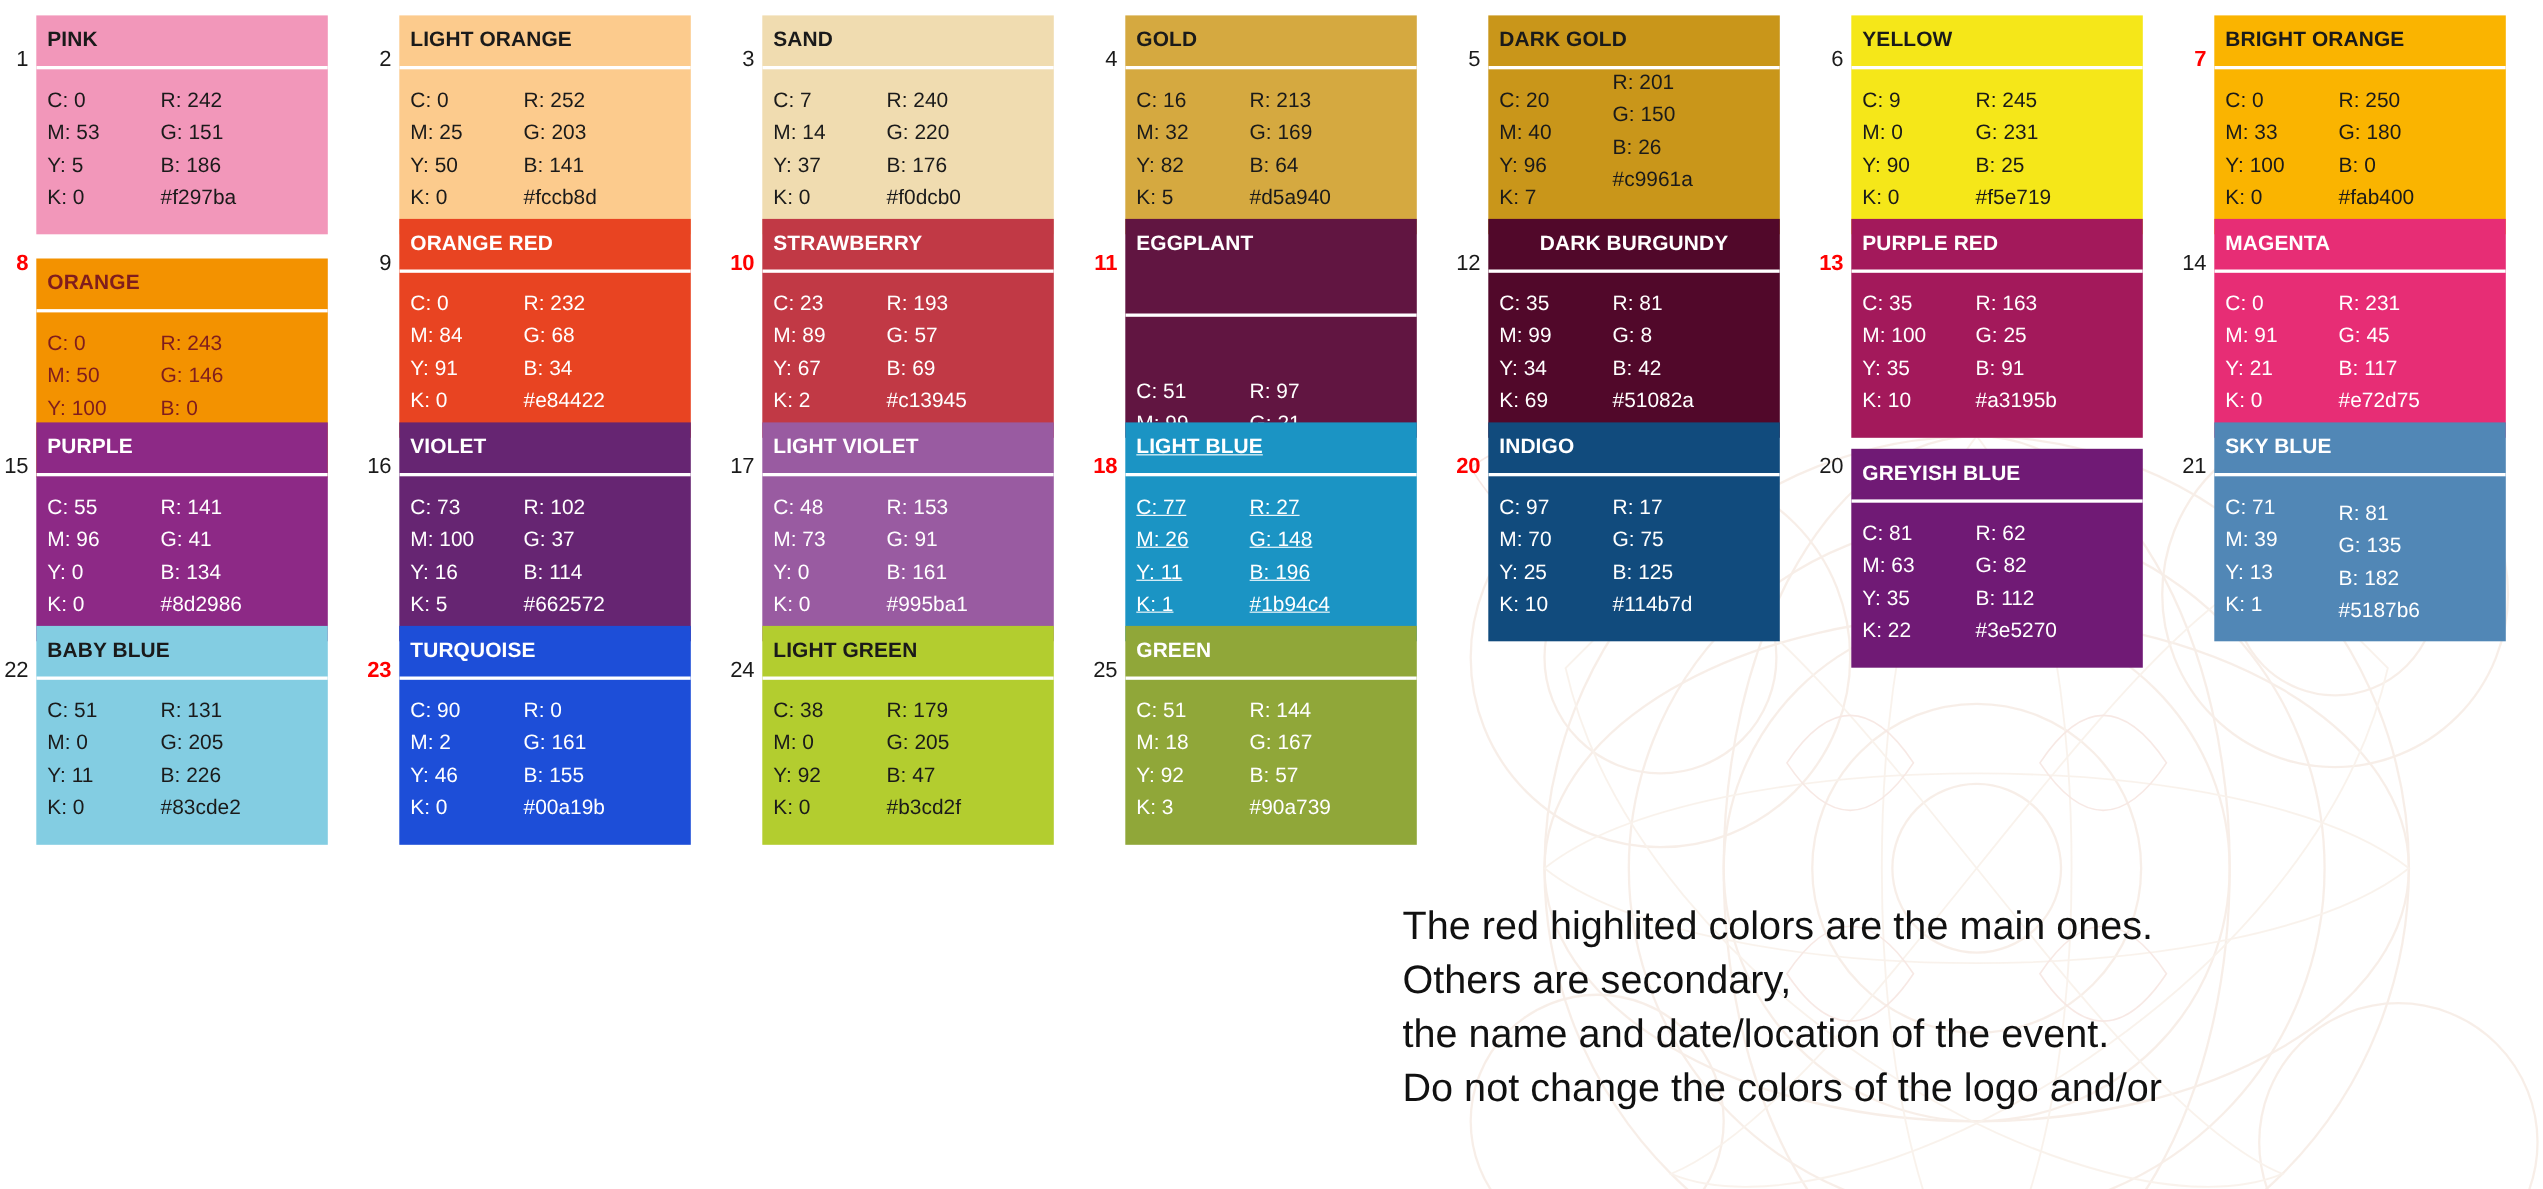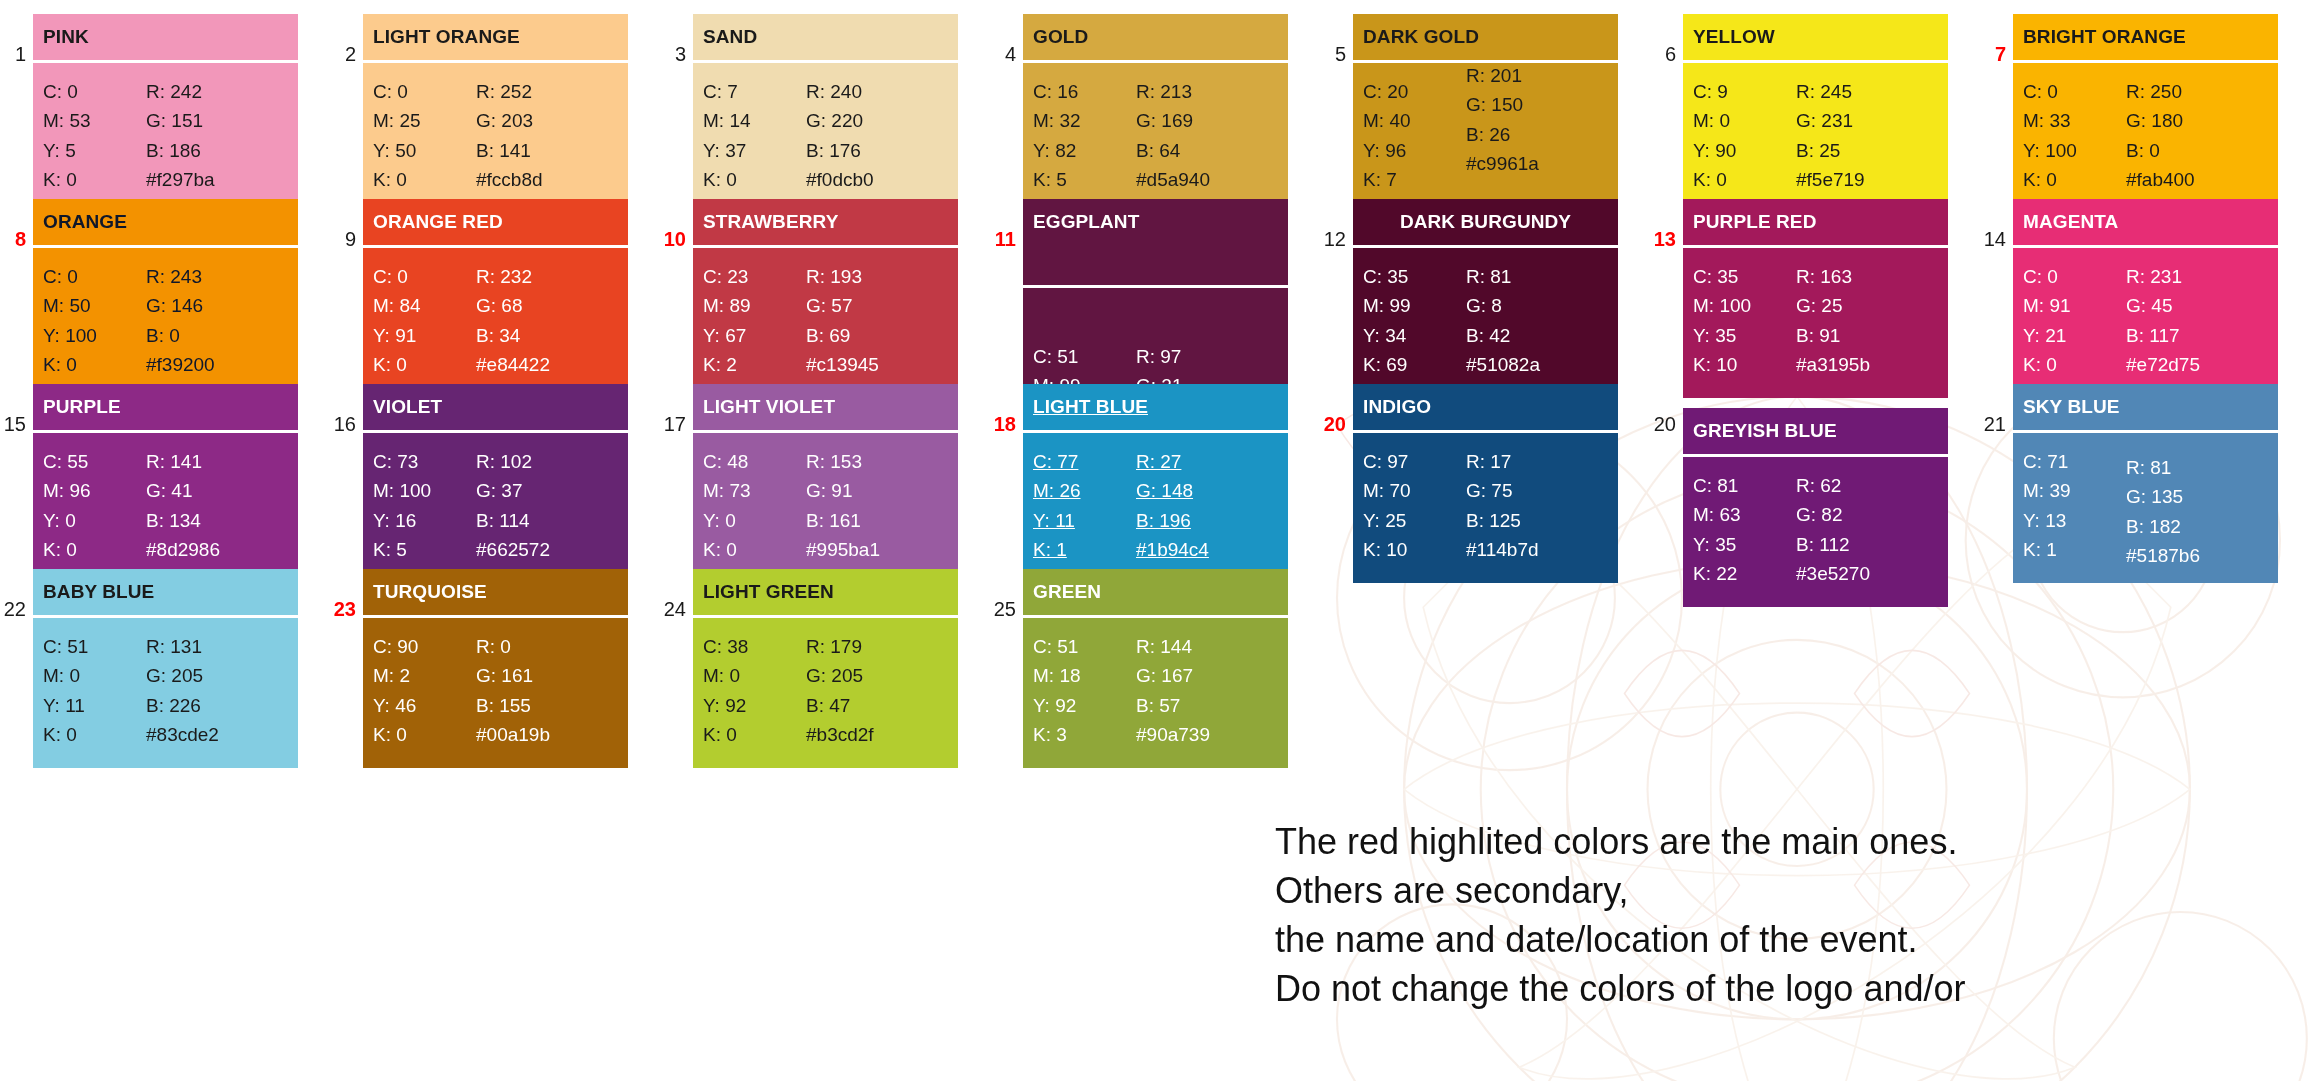--- a/index.html
+++ b/index.html
@@ -301,21 +301,21 @@
             <div class="val-line">R: 250</div>
             <div class="val-line">G: 180</div>
             <div class="val-line">B: 0</div>
             <div class="val-line">#fab400</div>
           </div>
         </div>
       </div>
     </div>
     <div class="swatch-cell">
       <div class="swatch-index is-main">8</div>
-      <div class="swatch-card" style="background: rgb(243, 146, 0); color: #0f172a;">
+      <div class="swatch-card" style="background: rgb(243, 146, 0); color: #7f1d1d; margin-top: 36px;">
         <div class="swatch-header">ORANGE</div>
         <div class="swatch-divider"></div>
         <div class="swatch-body">
           <div class="swatch-col col-cmyk">
             <div class="val-line">C: 0</div>
             <div class="val-line">M: 50</div>
             <div class="val-line">Y: 100</div>
             <div class="val-line">K: 0</div>
           </div>
           <div class="swatch-col col-rgb">
@@ -616,21 +616,21 @@
             <div class="val-line">R: 131</div>
             <div class="val-line">G: 205</div>
             <div class="val-line">B: 226</div>
             <div class="val-line">#83cde2</div>
           </div>
         </div>
       </div>
     </div>
     <div class="swatch-cell">
       <div class="swatch-index is-main">23</div>
-      <div class="swatch-card" style="background: #a16207; color: rgb(255, 255, 255);">
+      <div class="swatch-card" style="background: #1d4ed8; color: rgb(255, 255, 255);">
         <div class="swatch-header">TURQUOISE</div>
         <div class="swatch-divider"></div>
         <div class="swatch-body">
           <div class="swatch-col col-cmyk">
             <div class="val-line">C: 90</div>
             <div class="val-line">M: 2</div>
             <div class="val-line">Y: 46</div>
             <div class="val-line">K: 0</div>
           </div>
           <div class="swatch-col col-rgb">

